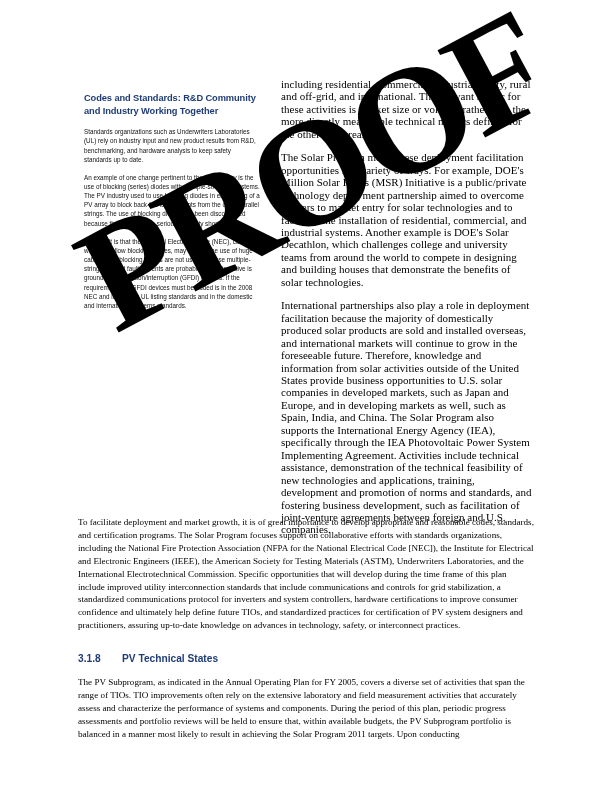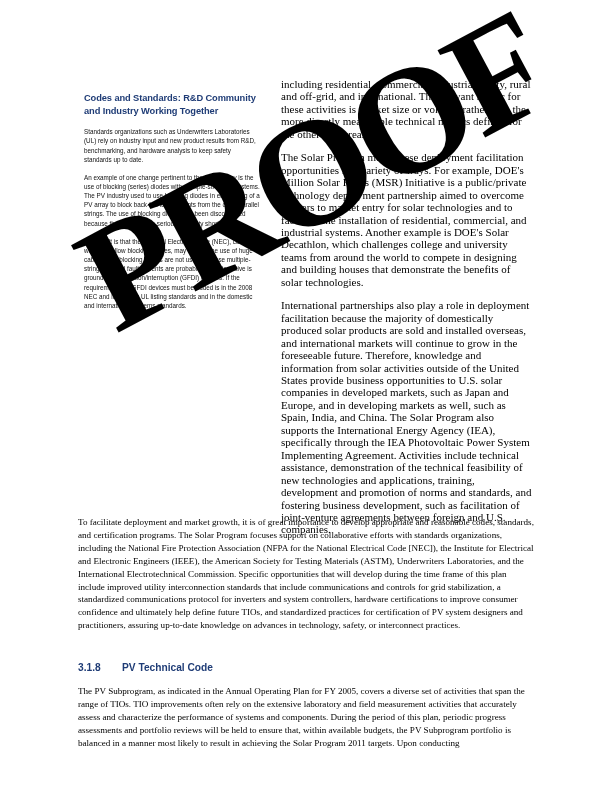--- a/index.html
+++ b/index.html
@@ -184,21 +184,21 @@
     margin: 0 0 13px 0;
     text-align: left;
     color: #000;
   }
   .section-head {
     font-family: "Liberation Sans", sans-serif;
     font-weight: bold;
     font-size: 10.2px;
     line-height: 13px;
     color: #1F3C76;
-    margin: 29px 0 11px 0;
+    margin: 20px 0 11px 0;
     display: flex;
   }
   .section-head .num { width: 44px; flex: none; }
 
   
   #watermark {
     position: absolute;
     left: 0;
     top: 0;
     width: 612px;
@@ -243,21 +243,21 @@
       <p class="body-p">The Solar Program meets these deployment facilitation opportunities in a variety of ways. For example, DOE's Million Solar Roofs (MSR) Initiative is a public/private technology deployment partnership aimed to overcome barriers to market entry for solar technologies and to facilitate the installation of residential, commercial, and industrial systems. Another example is DOE's Solar Decathlon, which challenges college and university teams from around the world to compete in designing and building houses that demonstrate the benefits of solar technologies.</p>
       <p class="body-p">International partnerships also play a role in deployment facilitation because the majority of domestically produced solar products are sold and installed overseas, and international markets will continue to grow in the foreseeable future. Therefore, knowledge and information from solar activities outside of the United States provide business opportunities to U.S. solar companies in developed markets, such as Japan and Europe, and in developing markets as well, such as Spain, India, and China. The Solar Program also supports the International Energy Agency (IEA), specifically through the IEA Photovoltaic Power System Implementing Agreement. Activities include technical assistance, demonstration of the technical feasibility of new technologies and applications, training, development and promotion of norms and standards, and fostering business development, such as facilitation of joint-venture agreements between foreign and U.S. companies.</p>
     </div>
   </div>
 
   <div id="fullflow">
     <p class="full-p">To facilitate deployment and market growth, it is of great importance to develop appropriate and reasonable codes, standards, and certification programs. The Solar Program focuses support on collaborative efforts with standards organizations, including the National Fire Protection Association (NFPA for the National Electrical Code [NEC]), the Institute for Electrical and Electronic Engineers (IEEE), the American Society for Testing Materials (ASTM), Underwriters Laboratories, and the International Electrotechnical Commission. Specific opportunities that will develop during the time frame of this plan include improved utility interconnection standards that include communications and controls for grid stabilization, a standardized communications protocol for inverters and system controllers, hardware certifications to improve consumer confidence and ultimately help define future TIOs, and standardized practices for certification of PV system designers and practitioners, assuring up-to-date knowledge on advances in technology, safety, or interconnect practices.</p>
 
     <div class="section-head">
       <span class="num">3.1.8</span>
-      <span>PV Technical Code</span>
+      <span>PV Technical States</span>
     </div>
 
     <p class="full-p">The PV Subprogram, as indicated in the Annual Operating Plan for FY 2005, covers a diverse set of activities that span the range of TIOs. TIO improvements often rely on the extensive laboratory and field measurement activities that accurately assess and characterize the performance of systems and components. During the period of this plan, periodic progress assessments and portfolio reviews will be held to ensure that, within available budgets, the PV Subprogram portfolio is balanced in a manner most likely to result in achieving the Solar Program 2011 targets. Upon conducting</p>
   </div>
 
   <div id="watermark">
     <div class="wm-text">PROOF</div>
   </div>
 
 </div>

